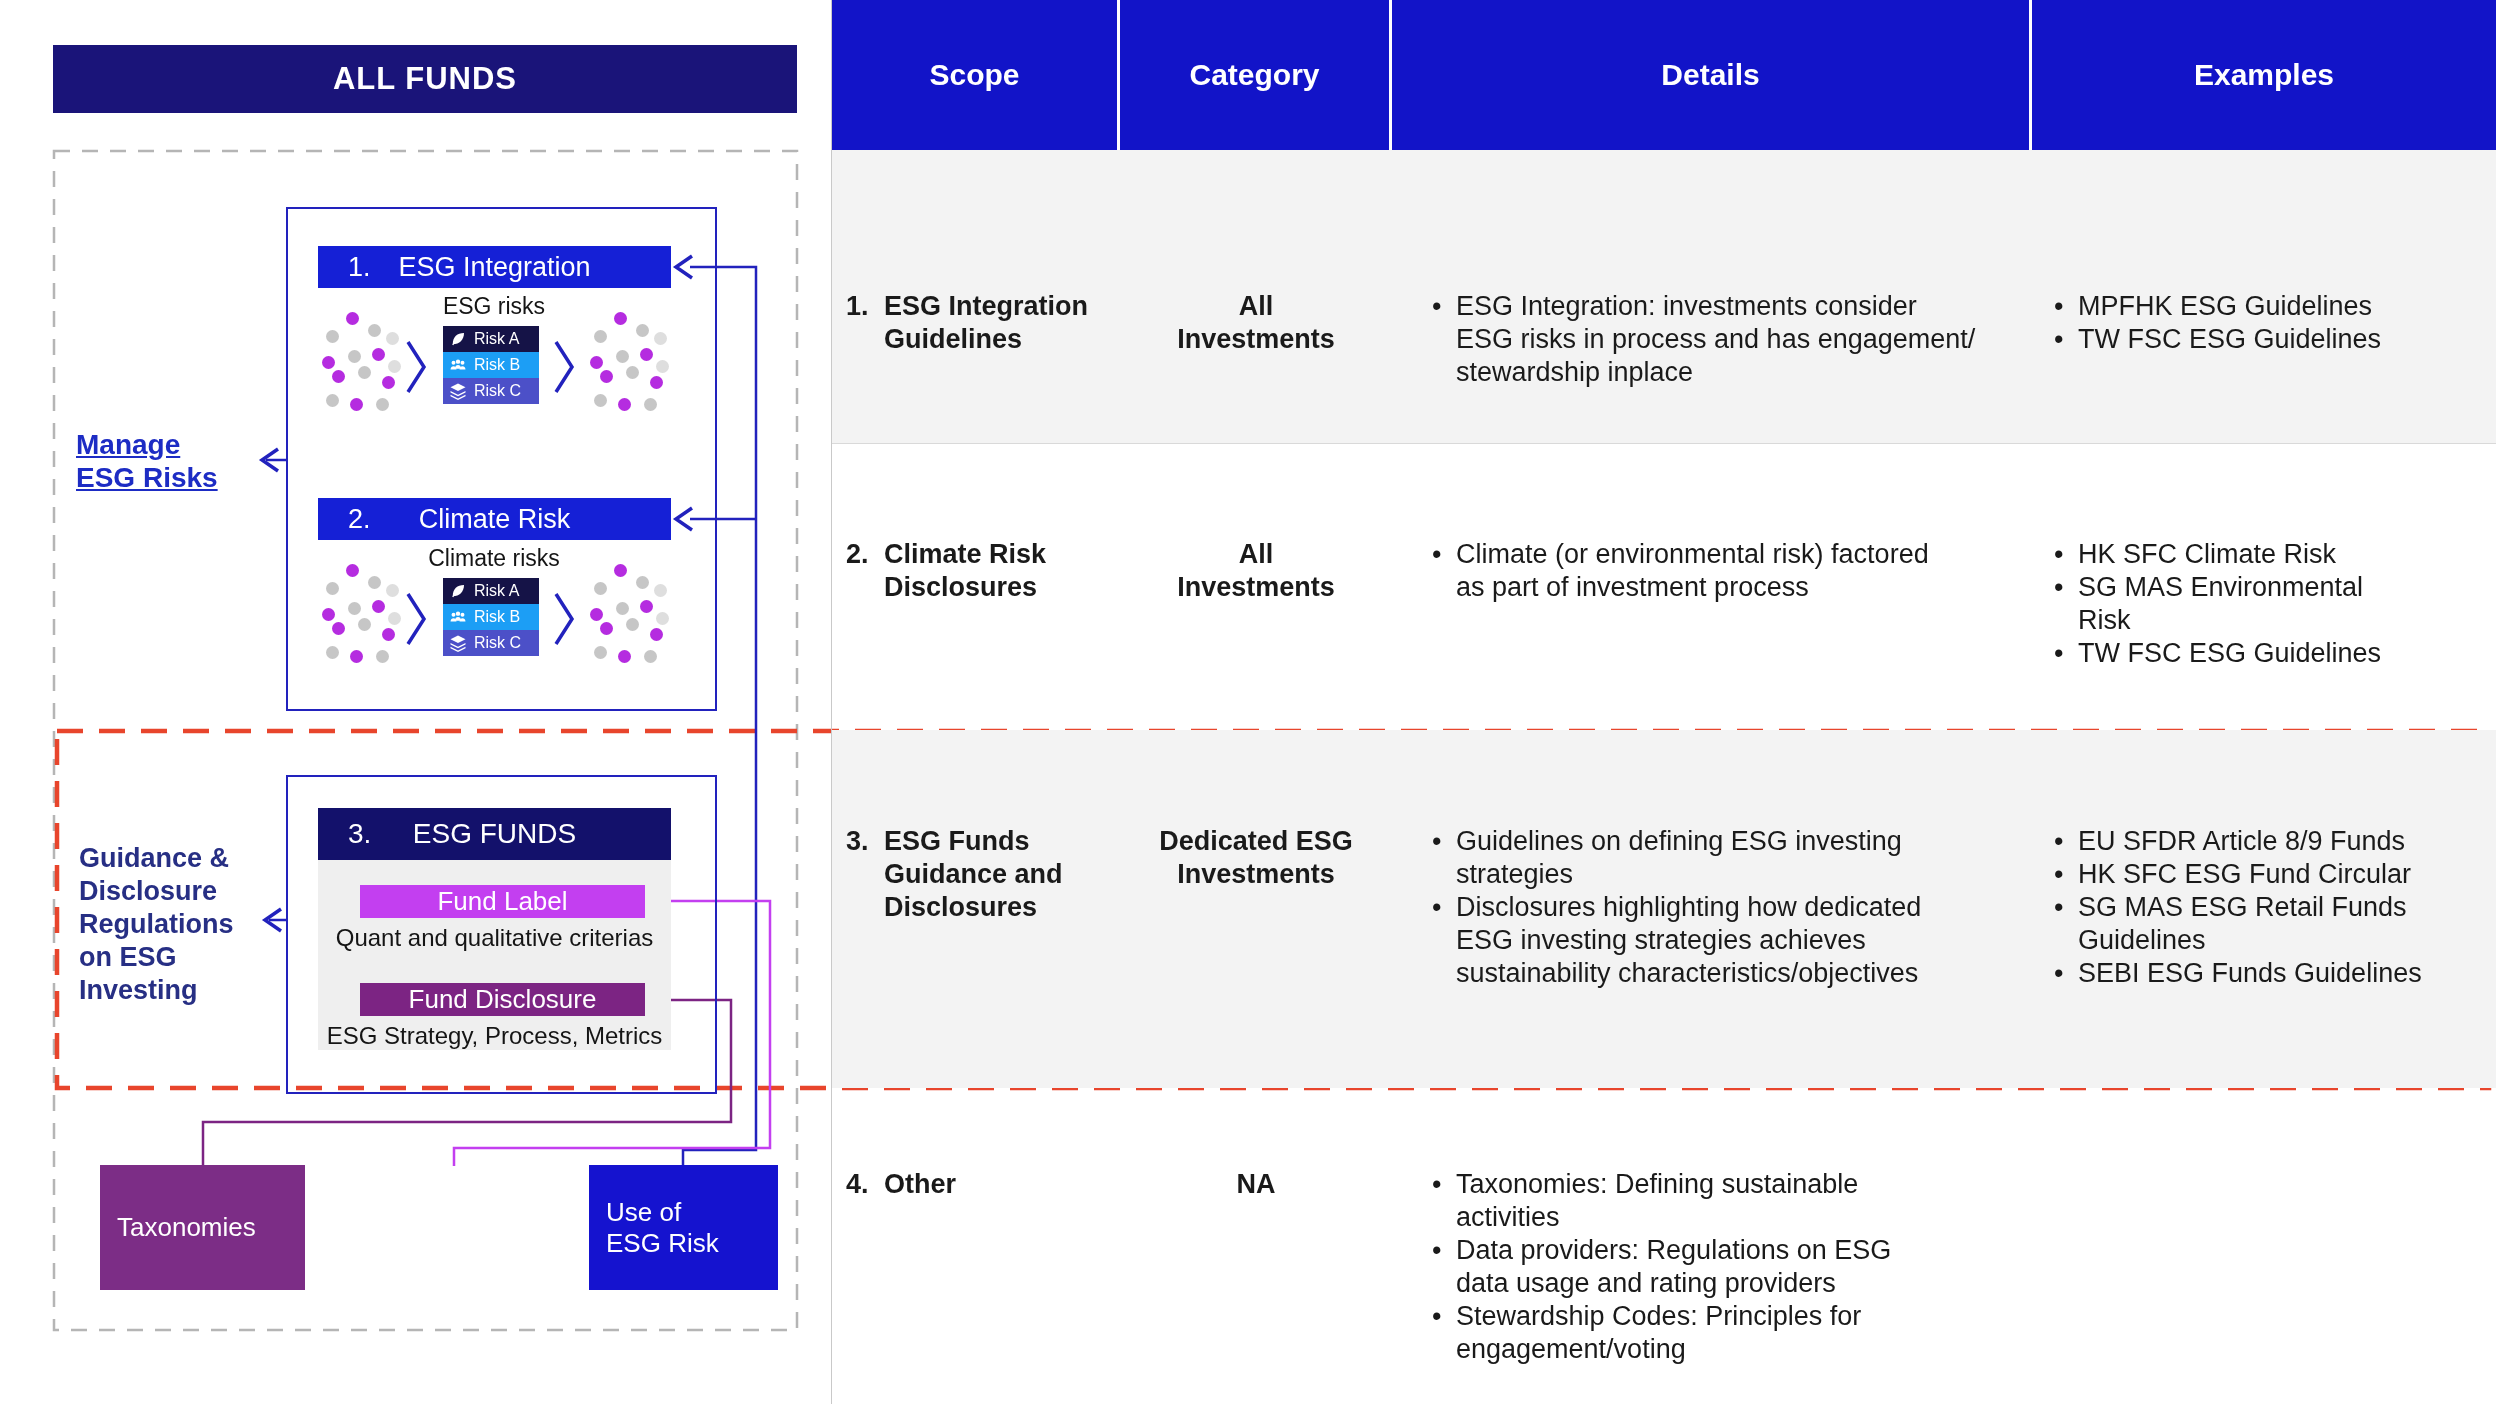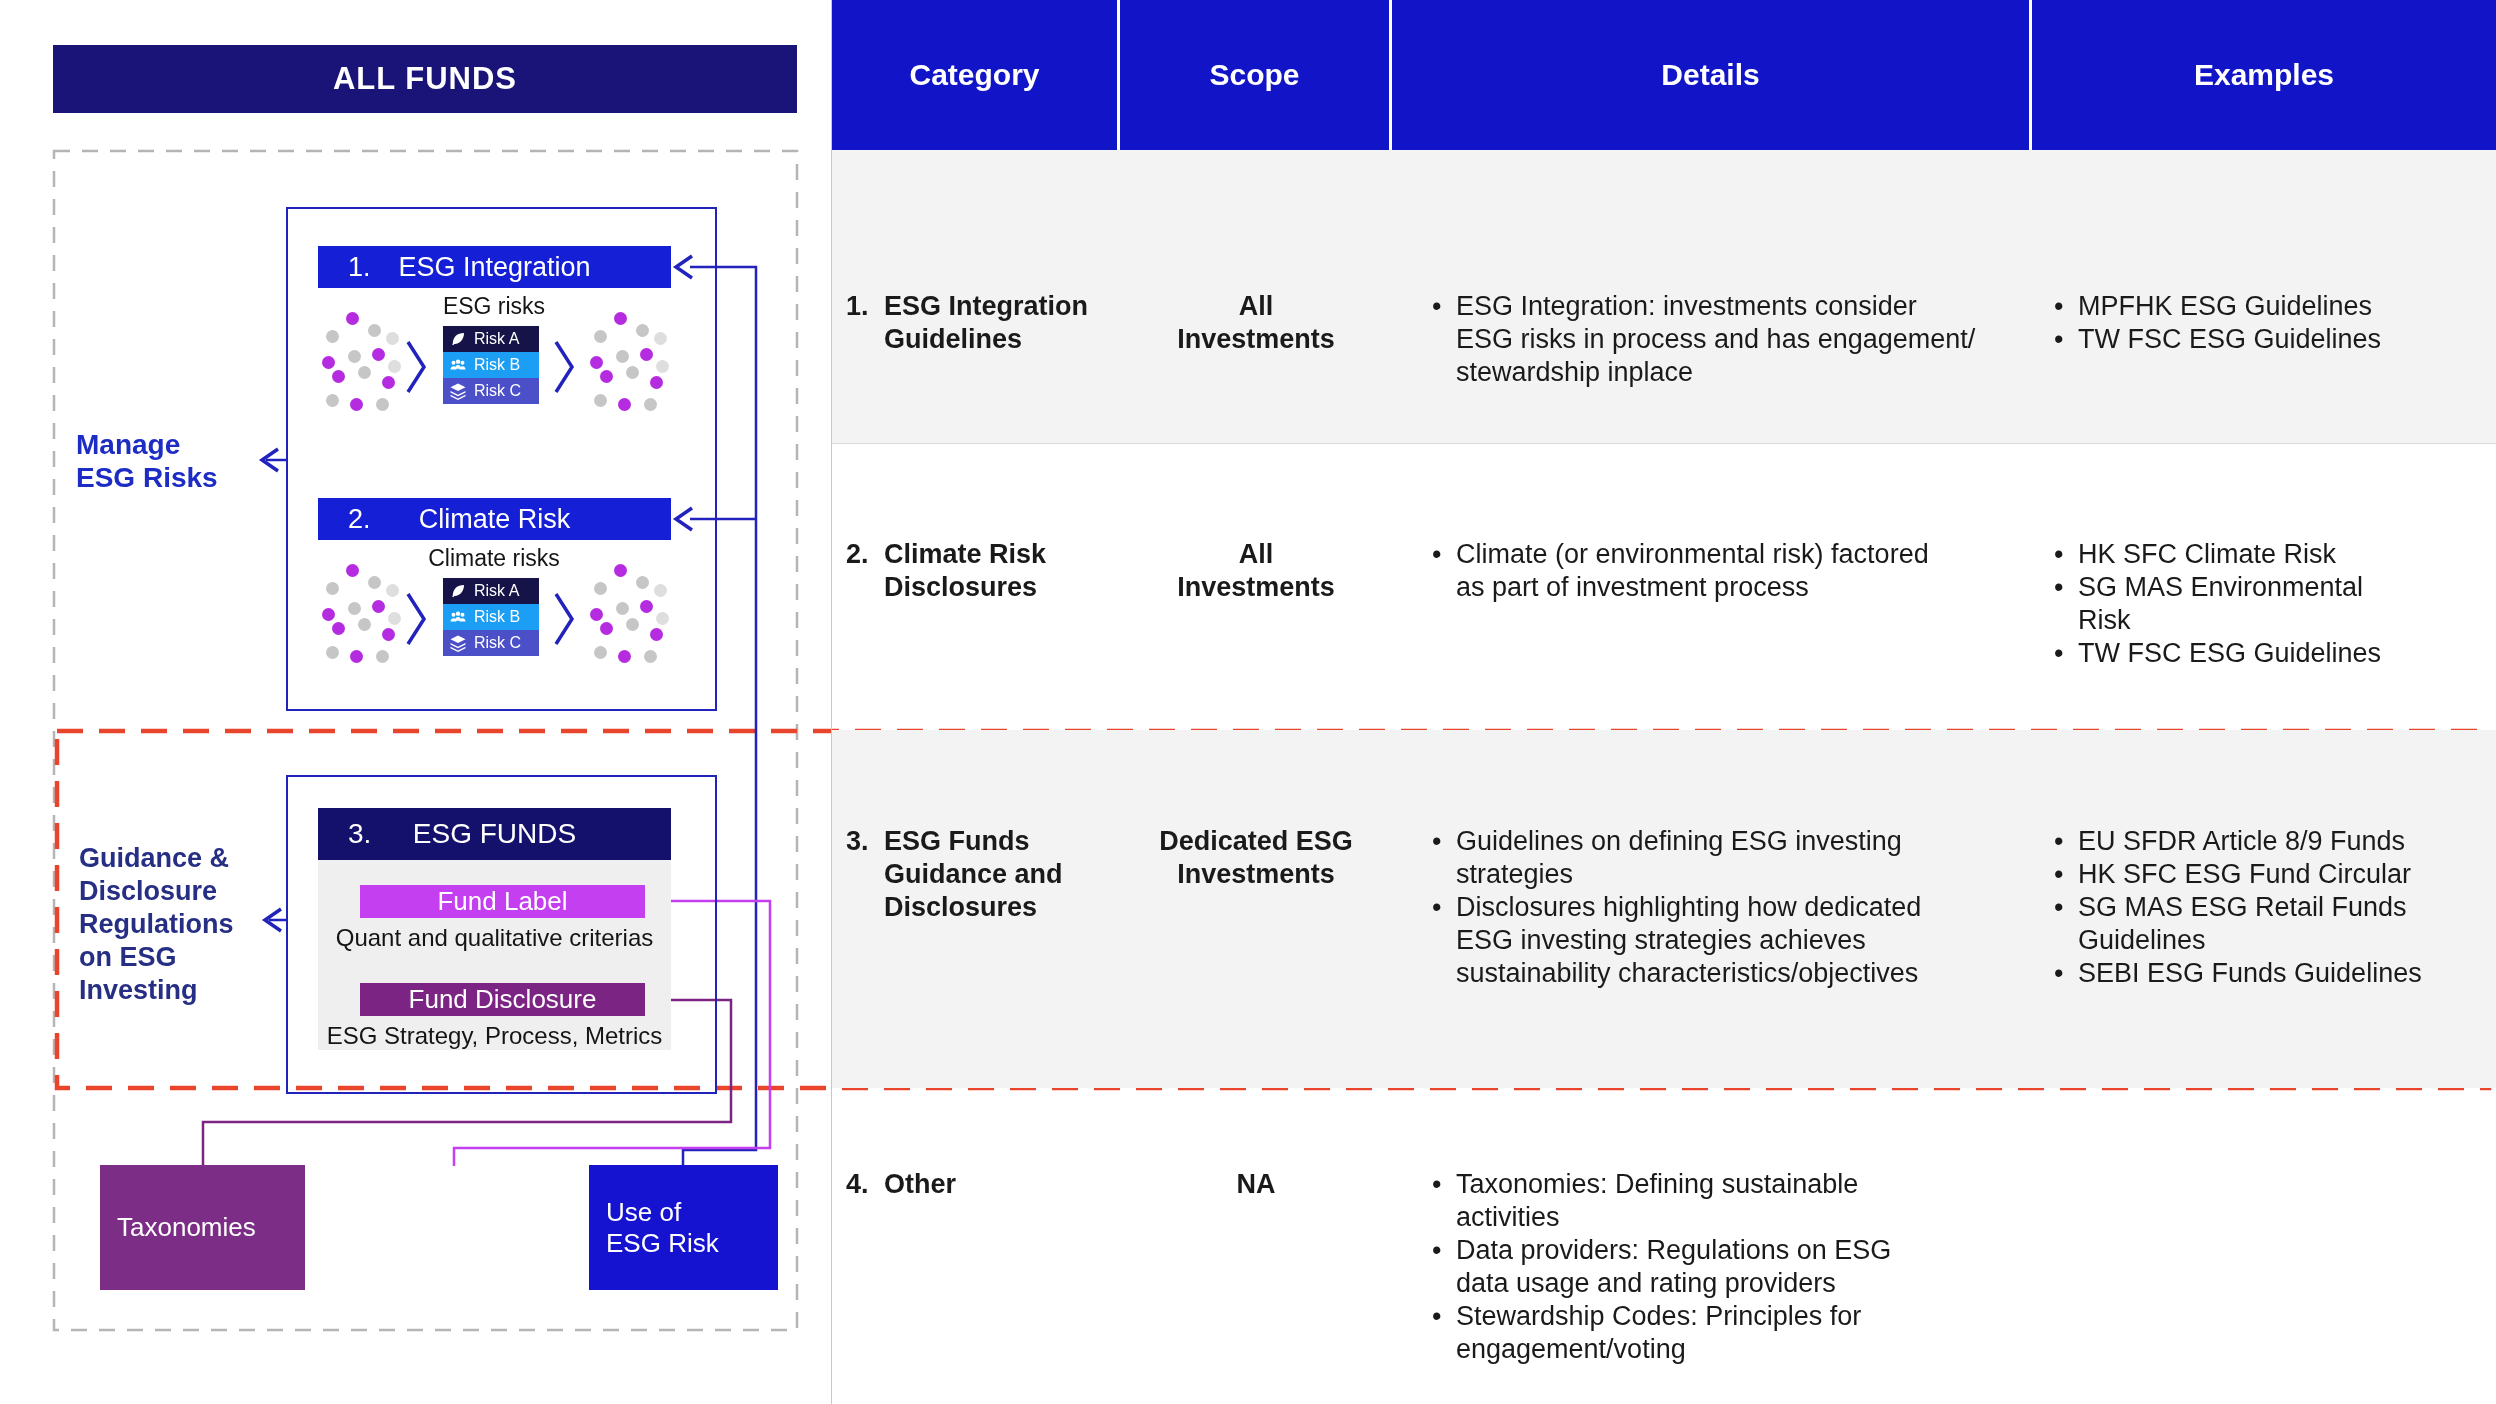--- a/index.html
+++ b/index.html
@@ -24,21 +24,21 @@
   .bluebar .ttl{width:100%;text-align:center;}
   .navybar{background:#13116b;}
   .caption{color:#151515;font-size:23px;text-align:center;}
   .cluster{width:80px;height:102px;}
   .dot{position:absolute;width:13px;height:13px;border-radius:50%;}
   .chips{width:96px;}
   .chip{height:26px;display:flex;align-items:center;color:#fff;font-size:16px;}
   .chip .ic{width:18px;height:18px;margin:0 7px 0 6px;flex:0 0 auto;}
   .chip .lb{white-space:nowrap;}
   .sidelabel{font-weight:bold;line-height:33px;}
-  .manage{color:#1d2cc4;font-size:28px;}
+  .manage{color:#1d2cc4;font-size:28px;text-decoration:underline;}
   .guidance{color:#272f84;font-size:27px;}
   .graypanel{background:#efefef;}
   .fundbar{
     width:285px;height:33px;display:flex;align-items:center;justify-content:center;
     color:#fff;font-size:26px;text-align:right;
   }
   .bottombox{
     top:1165px;height:125px;color:#fff;font-size:26px;line-height:31px;
     display:flex;align-items:center;padding-left:17px;box-sizing:border-box;
   }
@@ -286,22 +286,22 @@
         <div>ESG Risk</div>
       </span>
     </div>
 
   <div class="abs rowbg1"></div>
   <div class="abs rowbg3"></div>
   <div class="abs rowline"></div>
   <div class="abs vsep"></div>
 
   <div class="thead" style="left:832px;">
+    <div class="th">Scope</div>
     <div class="th">Category</div>
-    <div class="th">Scope</div>
     <div class="th">Details</div>
     <div class="th">Examples</div>
   </div>
 
   <div id="table-rows">
       <div class="trow" style="top: 150px; height: 293px; padding-top: 140px;">
         <div class="cell cat">
           <span class="num">1.</span>
           <span>
             <div>ESG Integration</div>

